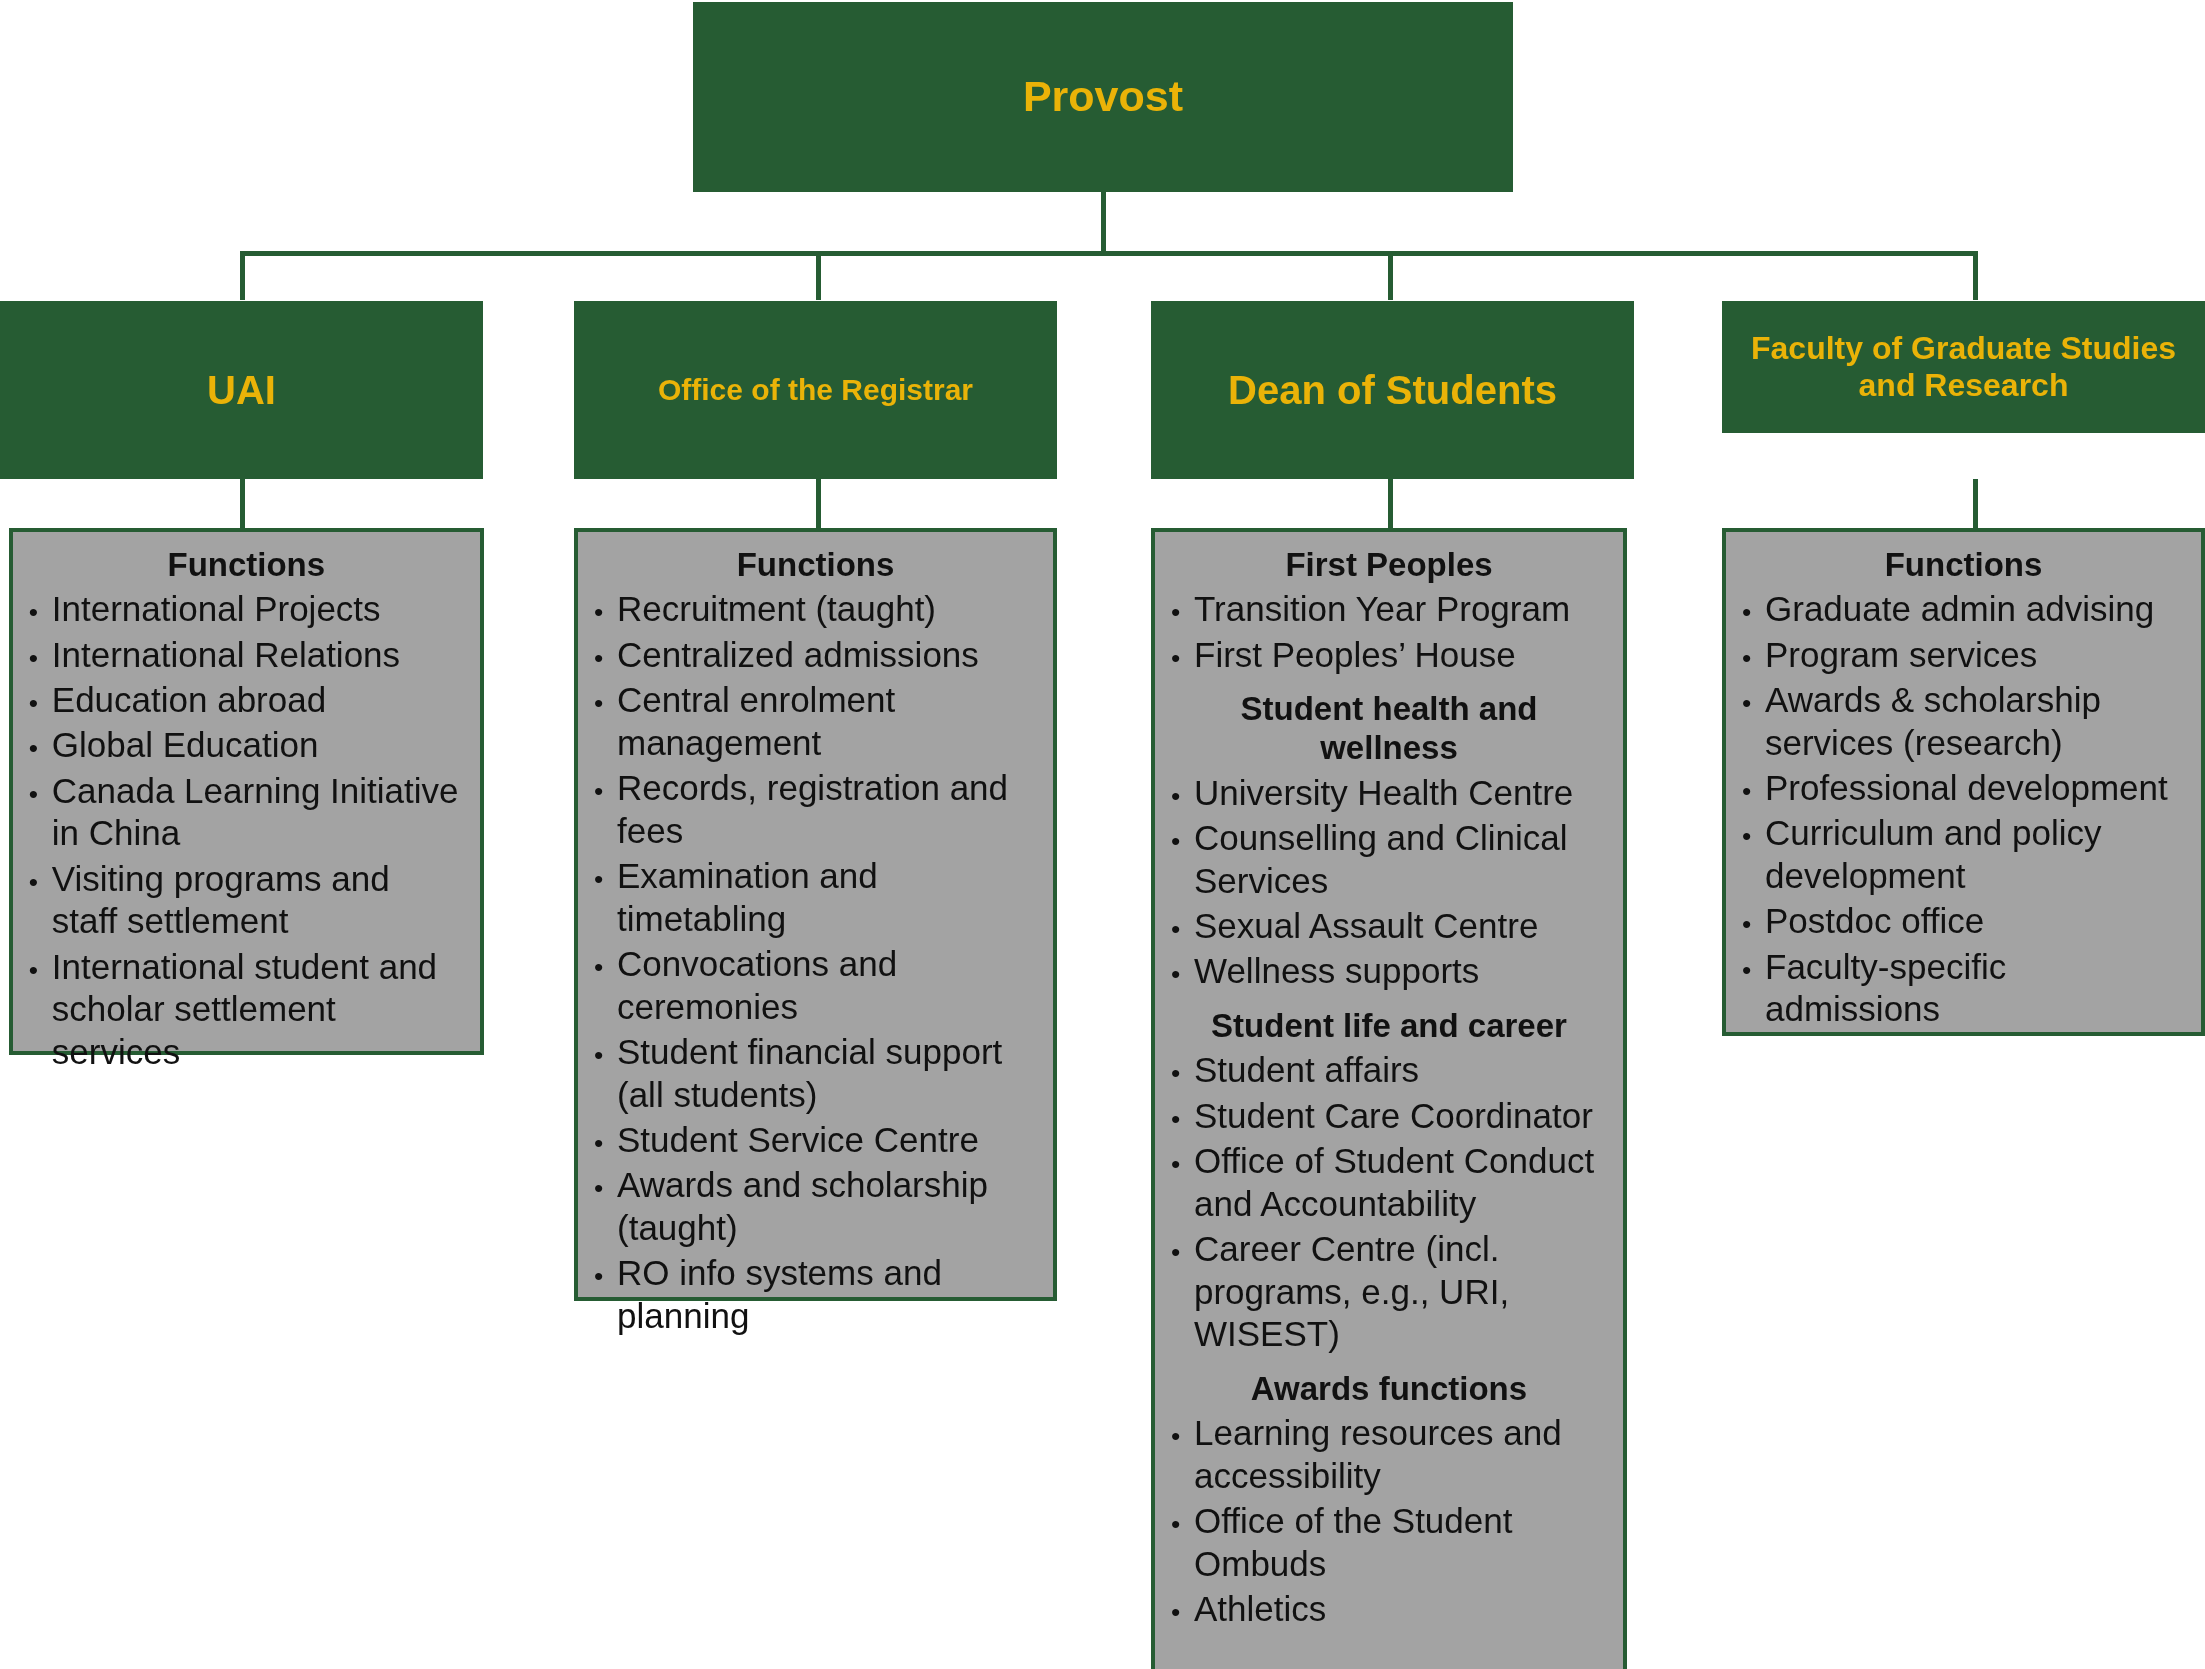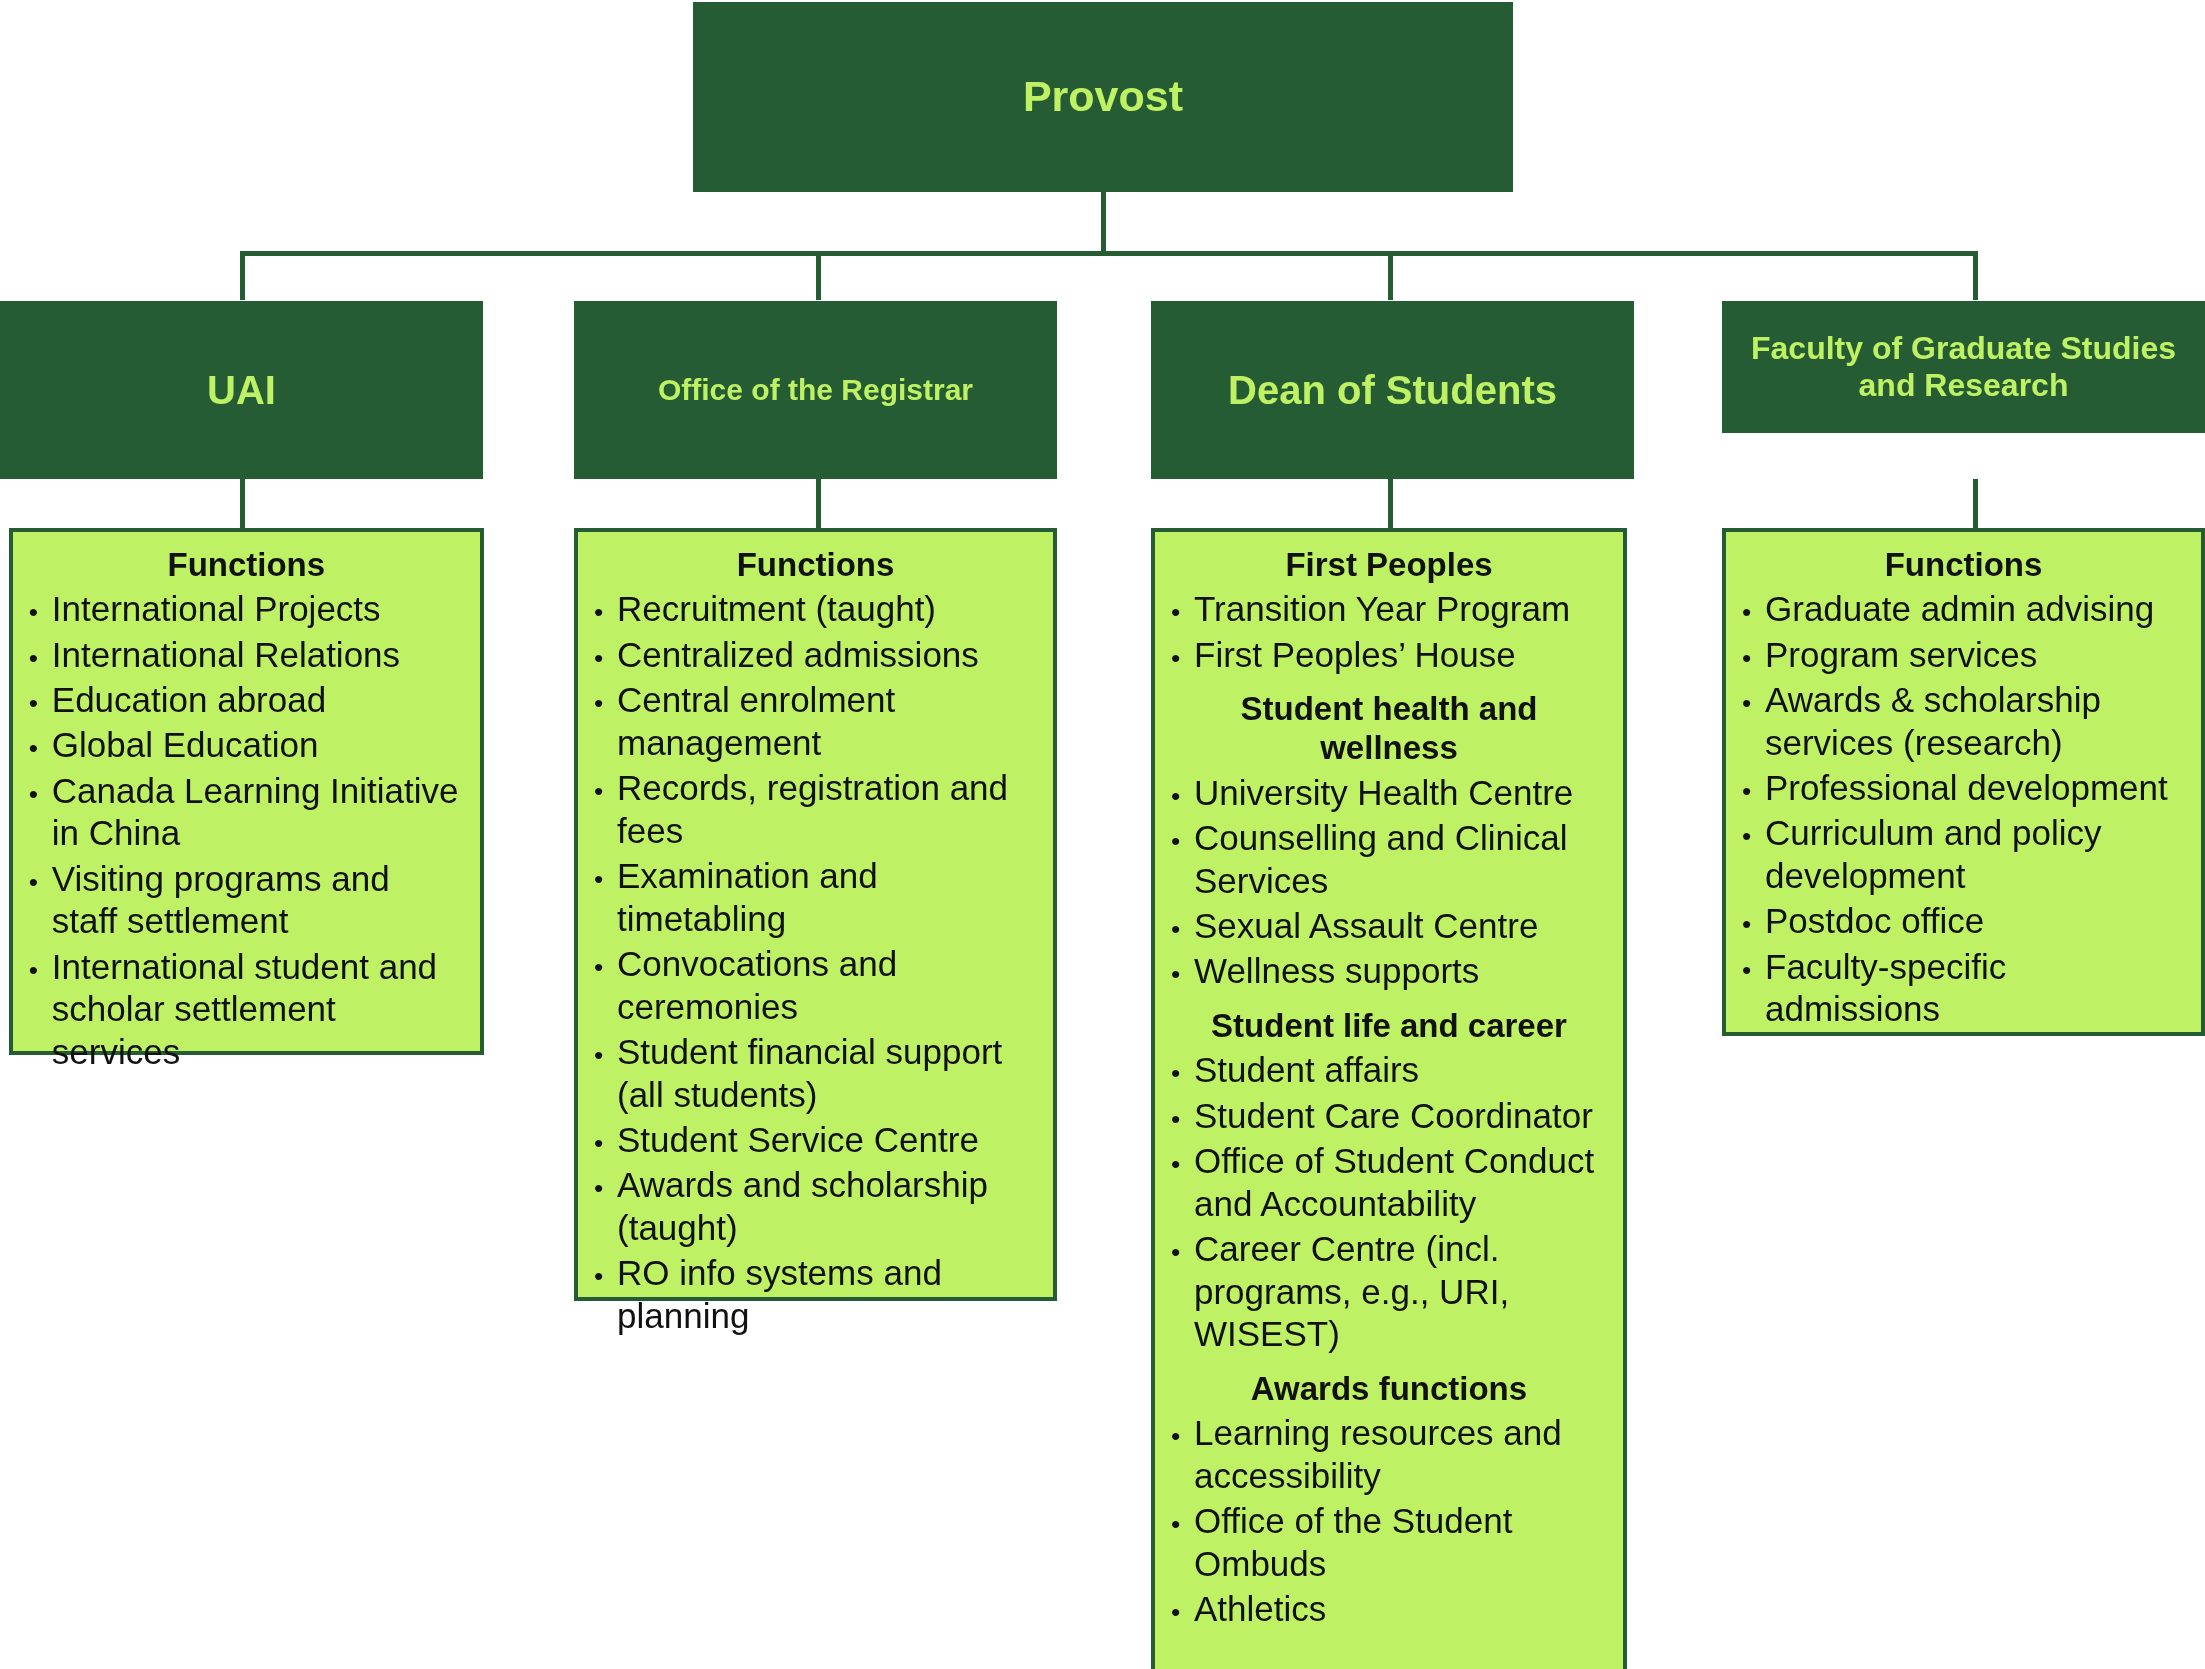--- a/index.html
+++ b/index.html
@@ -16,37 +16,37 @@
     overflow: hidden;
   }
   #chart {
     position: relative;
     width: 2206px;
     height: 1669px;
   }
   .node-box {
     position: absolute;
     background: #265c33;
-    color: #bef264;
+    color: #eab308;
     display: flex;
     align-items: center;
     justify-content: center;
     text-align: center;
     font-weight: bold;
     line-height: 1.15;
     box-sizing: border-box;
     padding: 5.3px 8.8px;
   }
   .node-title {
     display: block;
     width: 100%;
   }
   .fn-box {
     position: absolute;
-    background: #bef264;
+    background: #a3a3a3;
     border: 4.4px solid #265c33;
     box-sizing: border-box;
     padding: 14px 16px 16px 16px;
   }
   .fn-heading {
     font-weight: bold;
     text-align: center;
     font-size: 33px;
     line-height: 1.18;
     margin: 0 0 3.5px 0;

